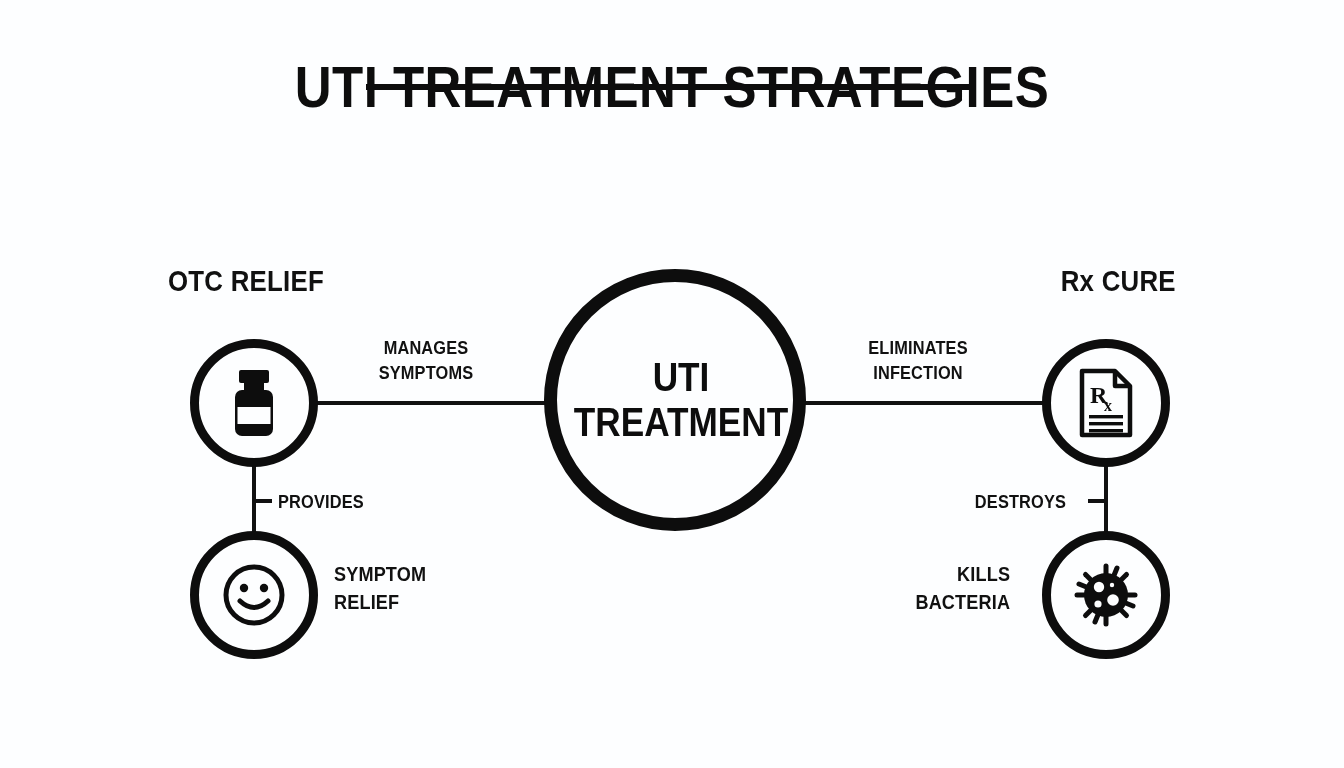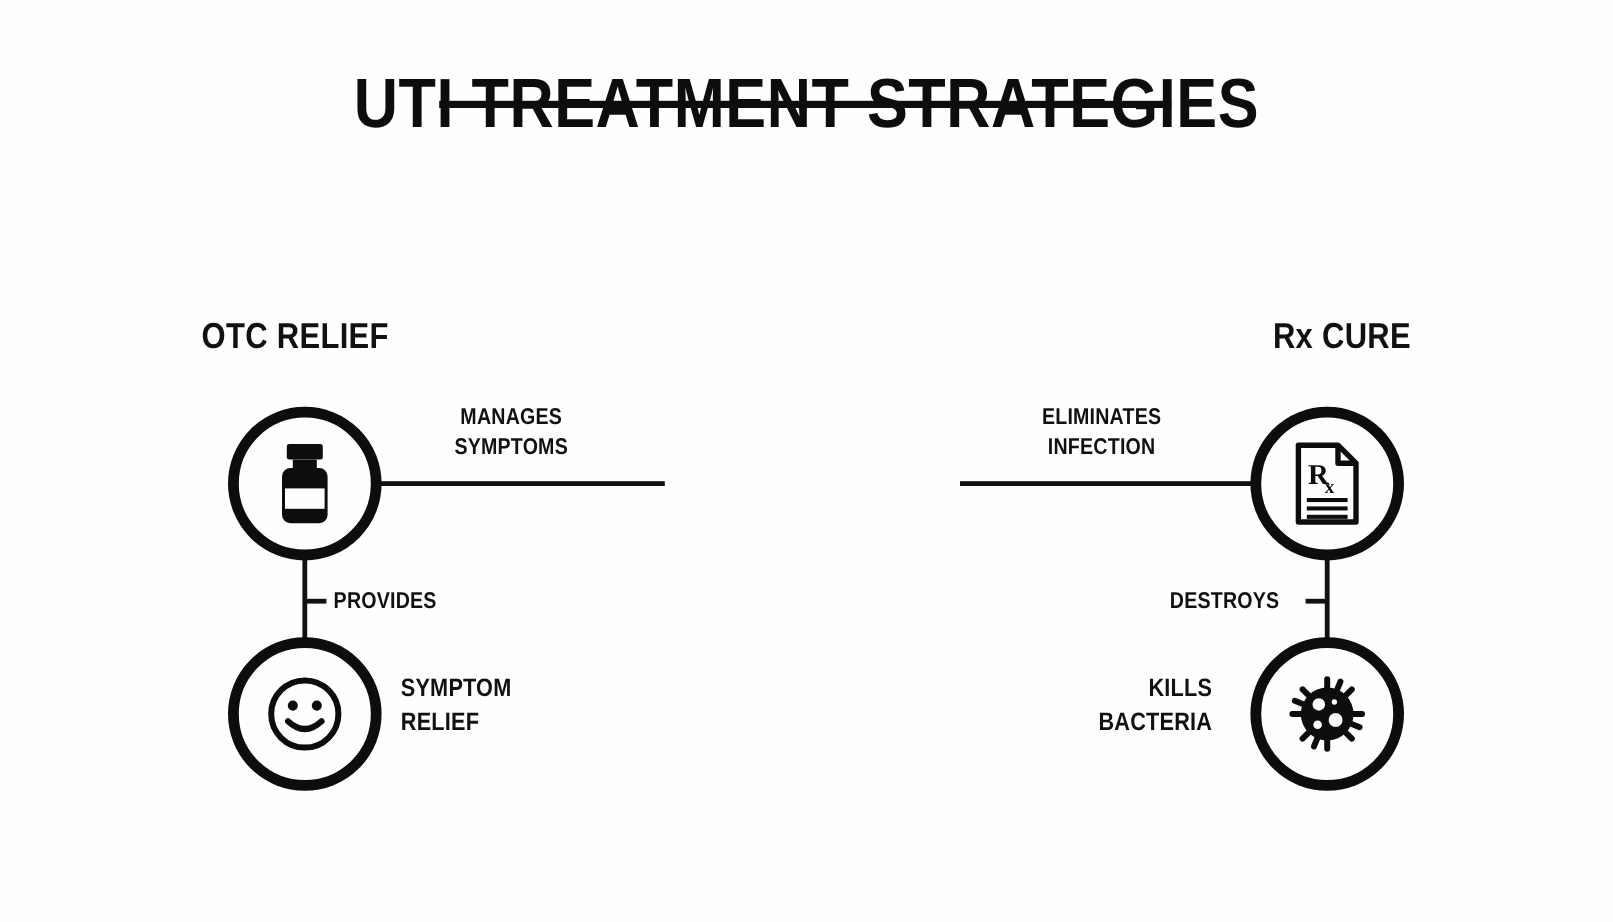--- a/index.html
+++ b/index.html
@@ -185,20 +185,24 @@
 SYMPTOMS</div>
   <div class="edge-label cond" id="label-eliminates">ELIMINATES
 INFECTION</div>
   <div class="edge-label cond" id="label-provides">PROVIDES</div>
   <div class="edge-label cond" id="label-destroys">DESTROYS</div>
   <div class="edge-label cond" id="label-symptom">SYMPTOM
 RELIEF</div>
   <div class="edge-label cond" id="label-kills">KILLS
 BACTERIA</div>
 
+  <div class="node node-center" id="node-center">
+    <div class="center-label">UTI
+TREATMENT</div>
+  </div>
 
   <div class="node node-sm" id="node-otc">
     <span>
       <svg class="icon-svg" width="62" height="70" viewBox="0 0 62 70" fill="#0d0d0d">
         <rect x="16" y="2" width="30" height="13" rx="2"></rect>
         <rect x="21" y="15" width="20" height="7"></rect>
         <rect x="12" y="22" width="38" height="46" rx="7"></rect>
         <rect x="14.5" y="39" width="33" height="17" fill="#fdfeff"></rect>
       </svg>
     </span>

